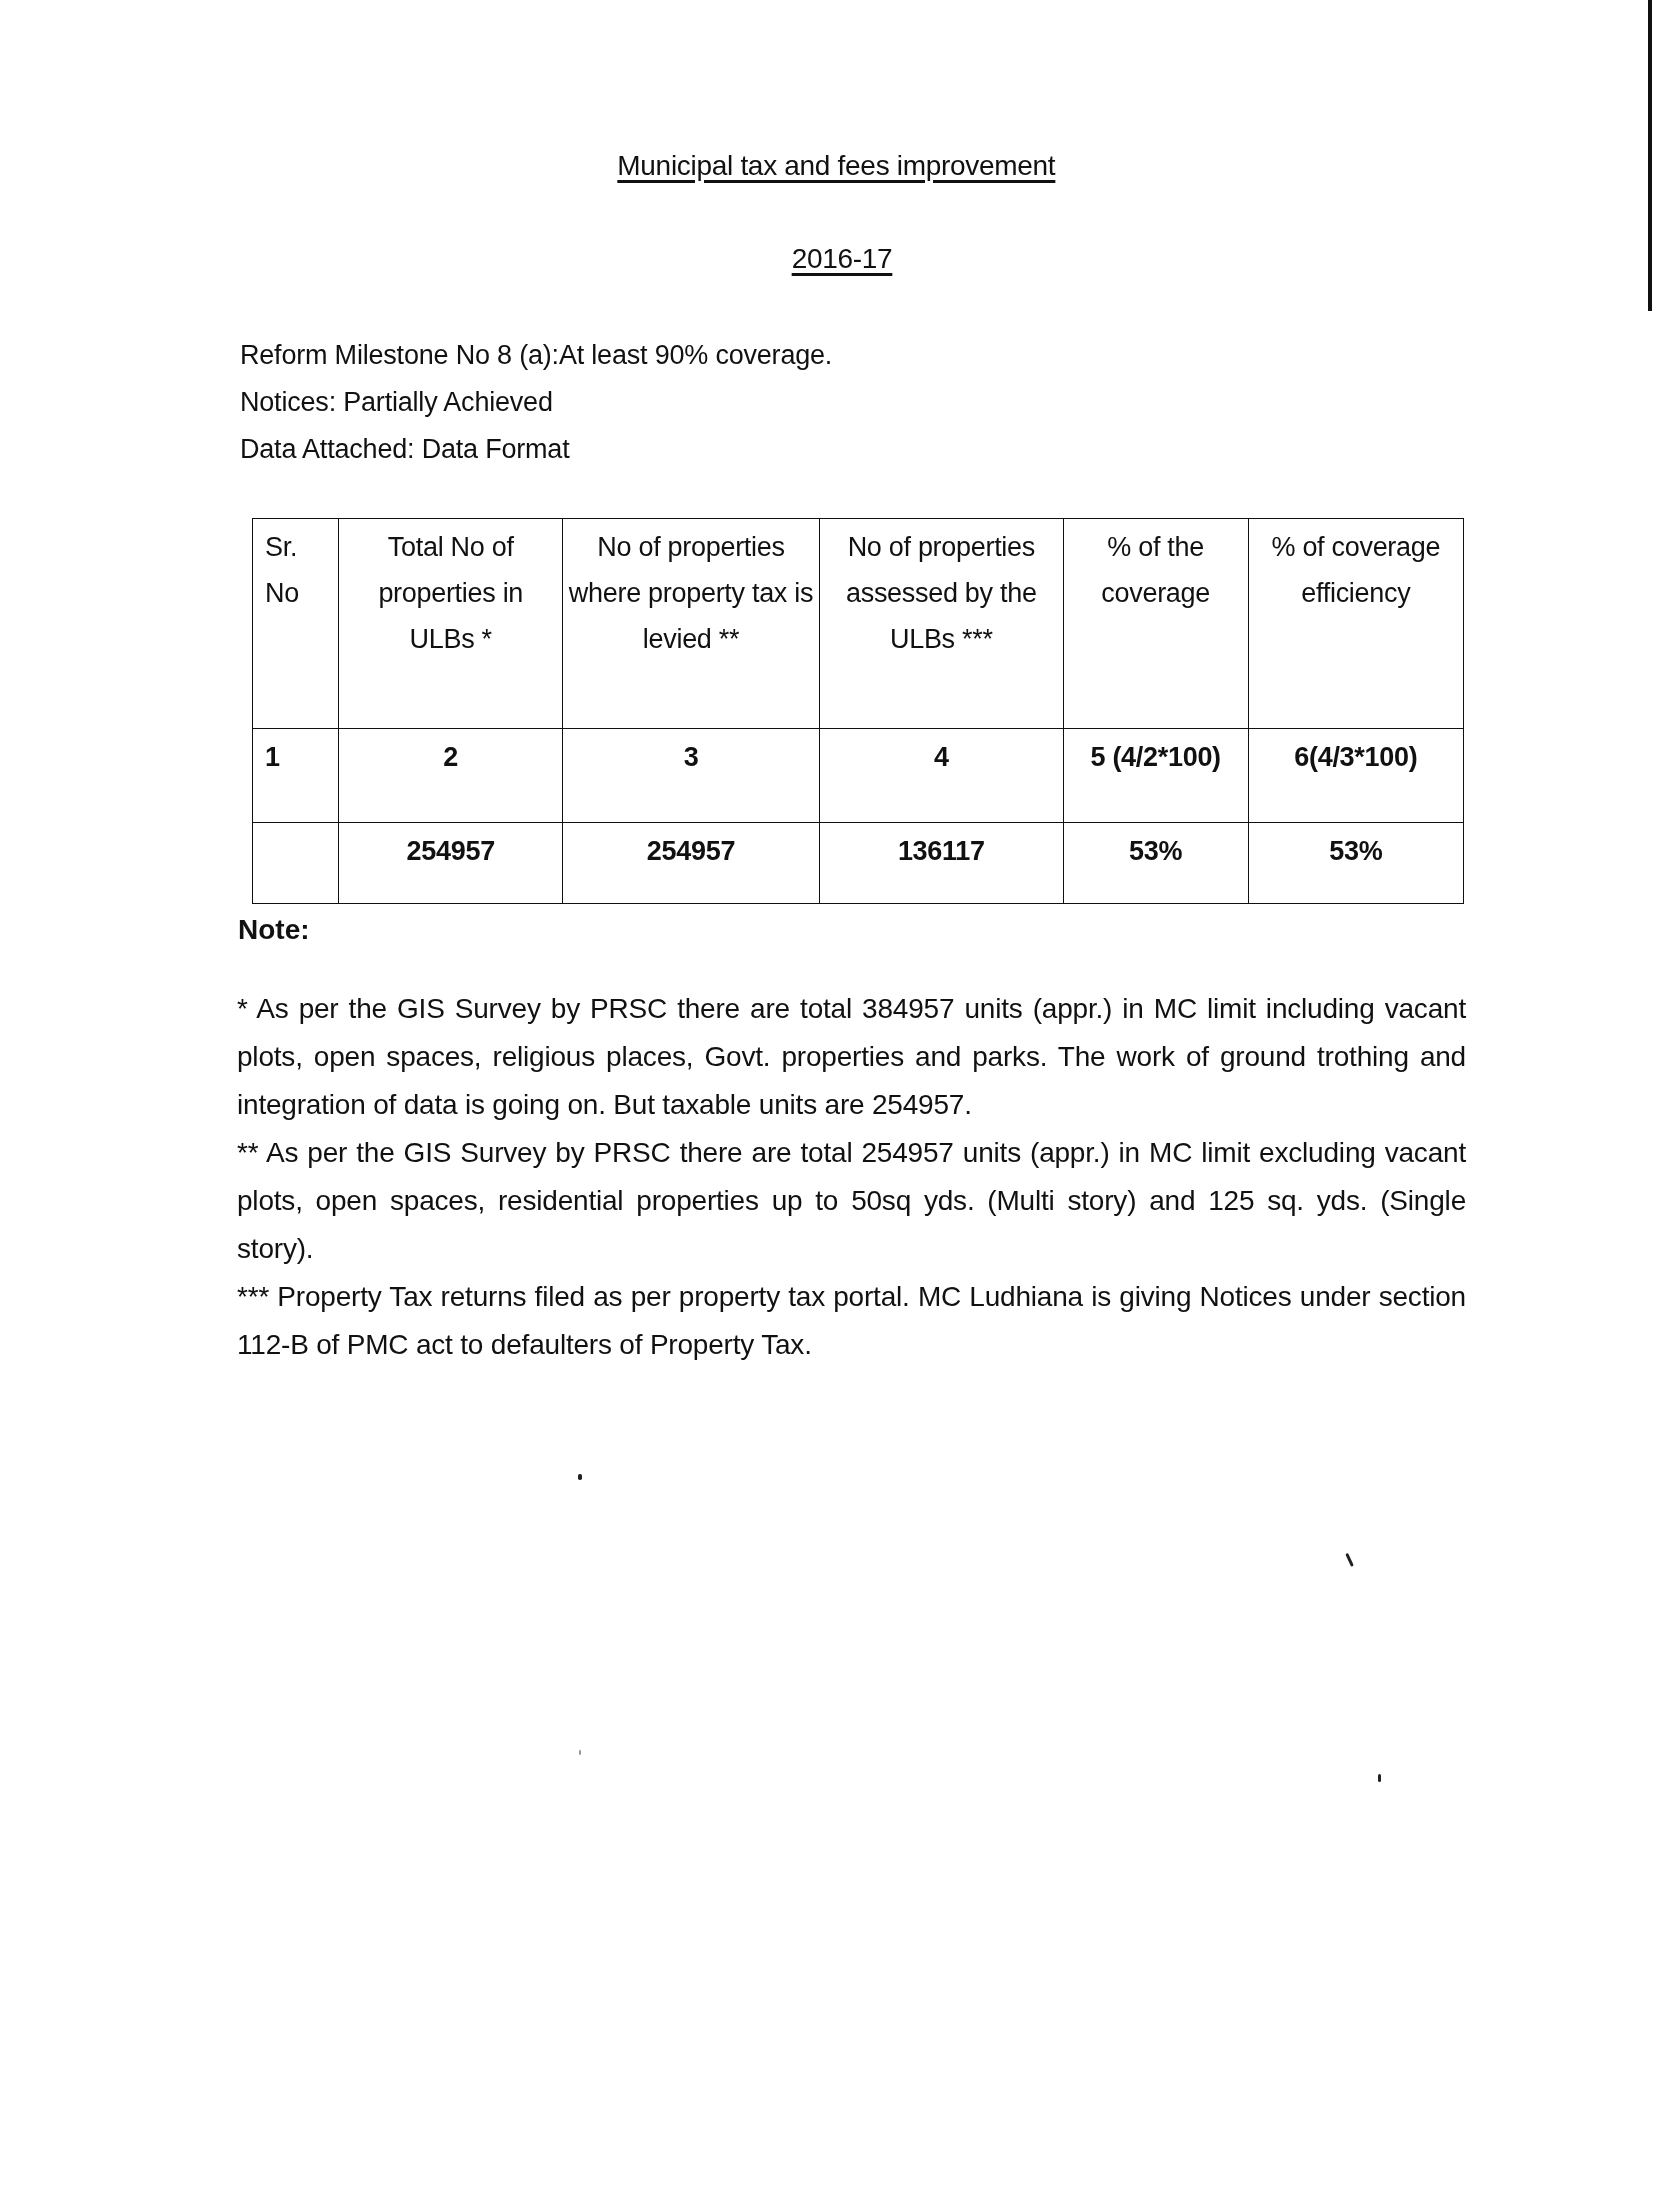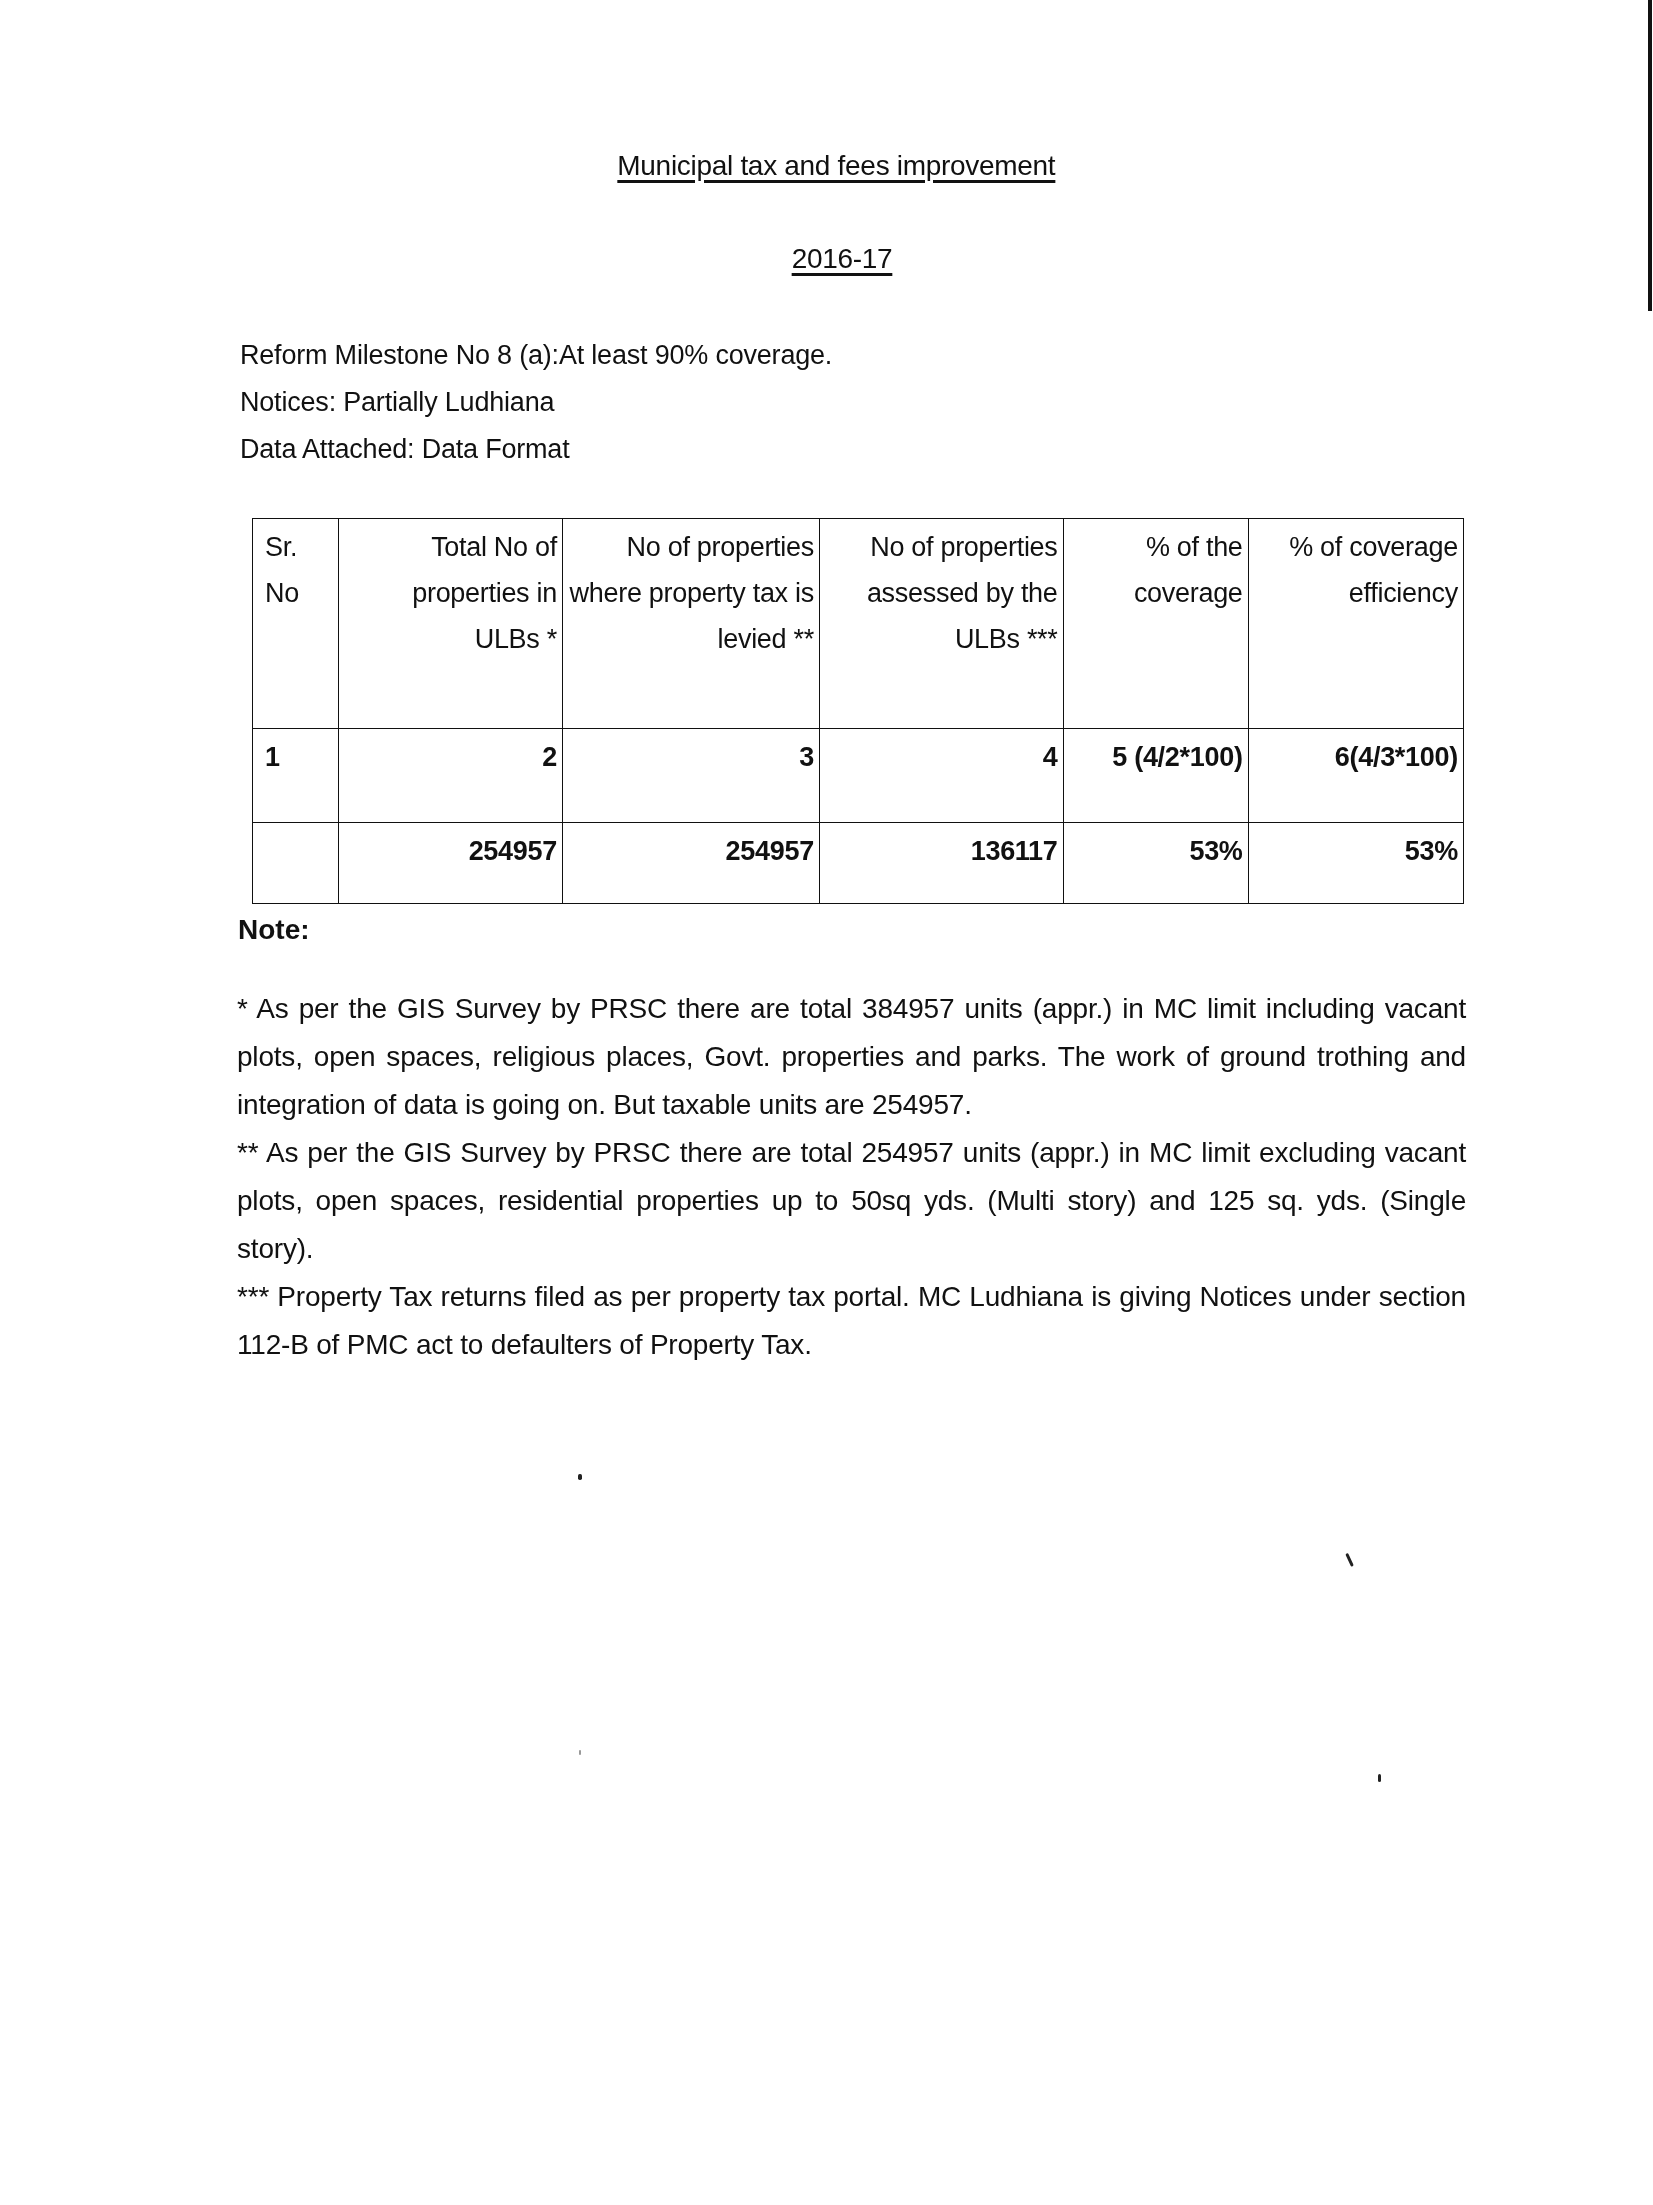--- a/index.html
+++ b/index.html
@@ -20,21 +20,21 @@
   .meta b { font-weight: normal; }
   .m1 { top: 340px; }
   .m2 { top: 387px; }
   .m3 { top: 434px; }
 
   table.data {
     position: absolute; left: 252px; top: 518px; width: 1212px;
     border-collapse: collapse; font-size: 27px; letter-spacing: -0.3px;
   }
   table.data td, table.data th {
-    border: 1.7px solid #111; text-align: right; vertical-align: top;
+    border: 1.7px solid #111; text-align: center; vertical-align: top;
     font-weight: normal; padding: 5.1px 5.1px 0 5.1px; line-height: 46px;
   }
   table.data tr.hdr td { height: 204px; }
   table.data tr.nums td { height: 88px; font-weight: bold; }
   table.data tr.vals td { height: 75px; font-weight: bold; }
   .c1 { width: 70px; }
   .c2 { width: 217px; }
   .c3 { width: 252px; }
   .c4 { width: 238px; }
   .c5 { width: 177px; }
@@ -51,21 +51,21 @@
 </style>
 </head>
 <body>
 
 <div class="edge-strip"></div>
 
 <div class="title t1">Municipal tax and fees improvement</div>
 <div class="title t2">2016-17</div>
 
 <div class="meta m1"><b>Reform Milestone No 8 (a):</b><span>At least 90% coverage.</span></div>
-<div class="meta m2"><span>Notices: </span><b>Partially Ludhiana</b></div>
+<div class="meta m2"><span>Notices: </span><b>Partially Achieved</b></div>
 <div class="meta m3"><b>Data Attached: </b><b>Data Format</b></div>
 
 <table class="data">
   <tbody>
       <tr class="hdr">
     <td class="c1 srno">Sr. No</td>
     <td class="c2">Total No of properties in ULBs *</td>
     <td class="c3">No of properties where property tax is levied **</td>
     <td class="c4">No of properties assessed by the ULBs ***</td>
     <td class="c5">% of the coverage</td>

